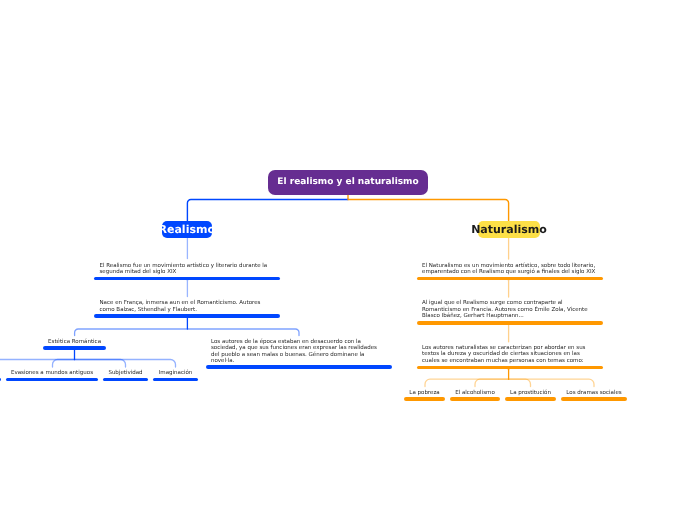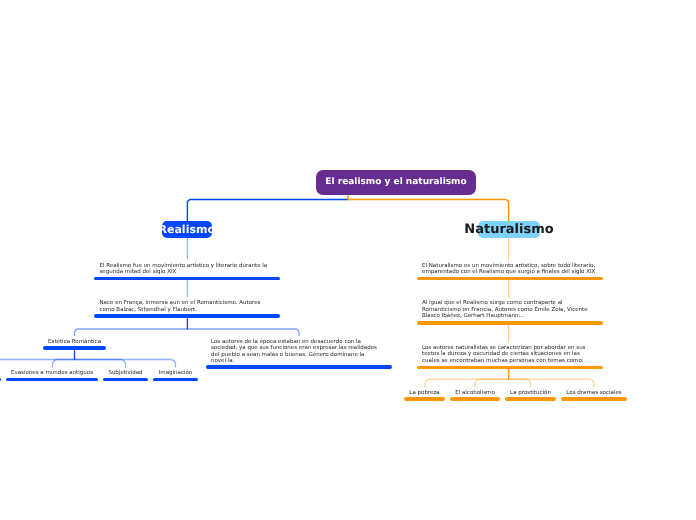--- a/index.html
+++ b/index.html
@@ -40,29 +40,29 @@
       <path d="M508.6,238 L508.6,259" fill="none" stroke="#ff9800" stroke-width="1.3" opacity="0.45" stroke-linecap="round" stroke-linejoin="round"></path>
       <path d="M508.6,280.3 L508.6,297" fill="none" stroke="#ff9800" stroke-width="1.3" opacity="0.45" stroke-linecap="round" stroke-linejoin="round"></path>
       <path d="M508.6,324.7 L508.6,341.8" fill="none" stroke="#ff9800" stroke-width="1.3" opacity="0.45" stroke-linecap="round" stroke-linejoin="round"></path>
       <path d="M508.6,369.3 L508.6,379.2" fill="none" stroke="#ff9800" stroke-width="1.3" opacity="1" stroke-linecap="round" stroke-linejoin="round"></path>
       <path d="M508.6,379.2 L430,379.2 A5,5 0 0 0 425,384.2 L425,386.5" fill="none" stroke="#ff9800" stroke-width="1.3" opacity="0.42" stroke-linecap="round" stroke-linejoin="round"></path>
       <path d="M508.6,379.2 L480,379.2 A5,5 0 0 0 475,384.2 L475,386.5" fill="none" stroke="#ff9800" stroke-width="1.3" opacity="0.42" stroke-linecap="round" stroke-linejoin="round"></path>
       <path d="M508.6,379.2 L525.5,379.2 A5,5 0 0 1 530.5,384.2 L530.5,386.5" fill="none" stroke="#ff9800" stroke-width="1.3" opacity="0.42" stroke-linecap="round" stroke-linejoin="round"></path>
       <path d="M508.6,379.2 L589,379.2 A5,5 0 0 1 594,384.2 L594,386.5" fill="none" stroke="#ff9800" stroke-width="1.3" opacity="0.42" stroke-linecap="round" stroke-linejoin="round"></path>
     </svg>
 
-  <div class="pill" style="left:268px;top:169.5px;width:160px;height:25.5px;border-radius:7px;background:#662d91;color:#fff;font-size:9px;margin-left:48px;">
+  <div class="pill" style="left:268px;top:169.5px;width:160px;height:25.5px;border-radius:7px;background:#662d91;color:#fff;font-size:9px;">
     <span>El realismo y el naturalismo</span>
   </div>
 
   <div class="pill" style="left:161.5px;top:220.5px;width:50.5px;height:17.5px;border-radius:5px;background:#0047ff;color:#fff;font-size:11px;">
     <span>Realismo</span>
   </div>
 
-  <div class="pill" style="left:478px;top:220.5px;width:62px;height:17.5px;border-radius:5px;background:#7dd3fc;color:#1a1a1a;font-size:13px;">
+  <div class="pill" style="left:478px;top:220.5px;width:62px;height:17.5px;border-radius:5px;background:#fde047;color:#1a1a1a;font-size:11px;">
     <span>Naturalismo</span>
   </div>
 
   <div class="tb" style="left:99.5px;top:262.6px;width:168px;">
     <span class="t">El Realismo fue un movimiento artístico y literario durante la segunda mitad del siglo XIX</span>
   </div>
   <div class="bar" style="left:94px;top:276.8px;width:186px;background:#0047ff;"></div>
 
   <div class="tb" style="left:99.5px;top:300.3px;width:161px;">
     <span class="t">Nace en França, inmersa aun en el Romanticismo. Autores como Balzac, Sthendhal y Flaubert.</span>

